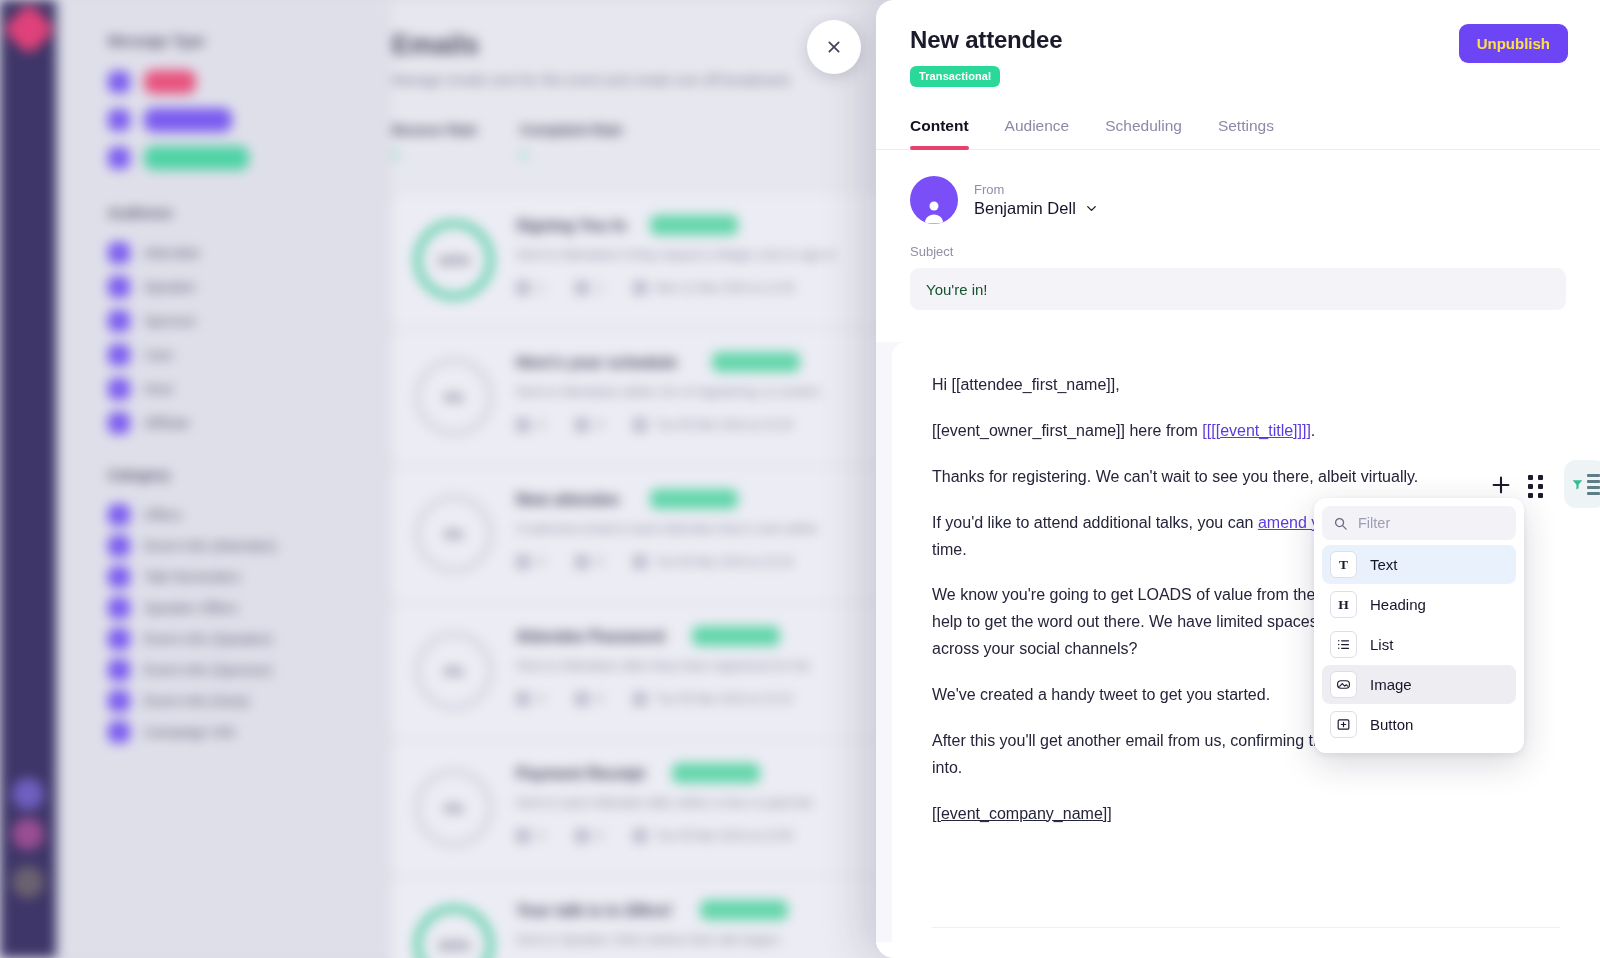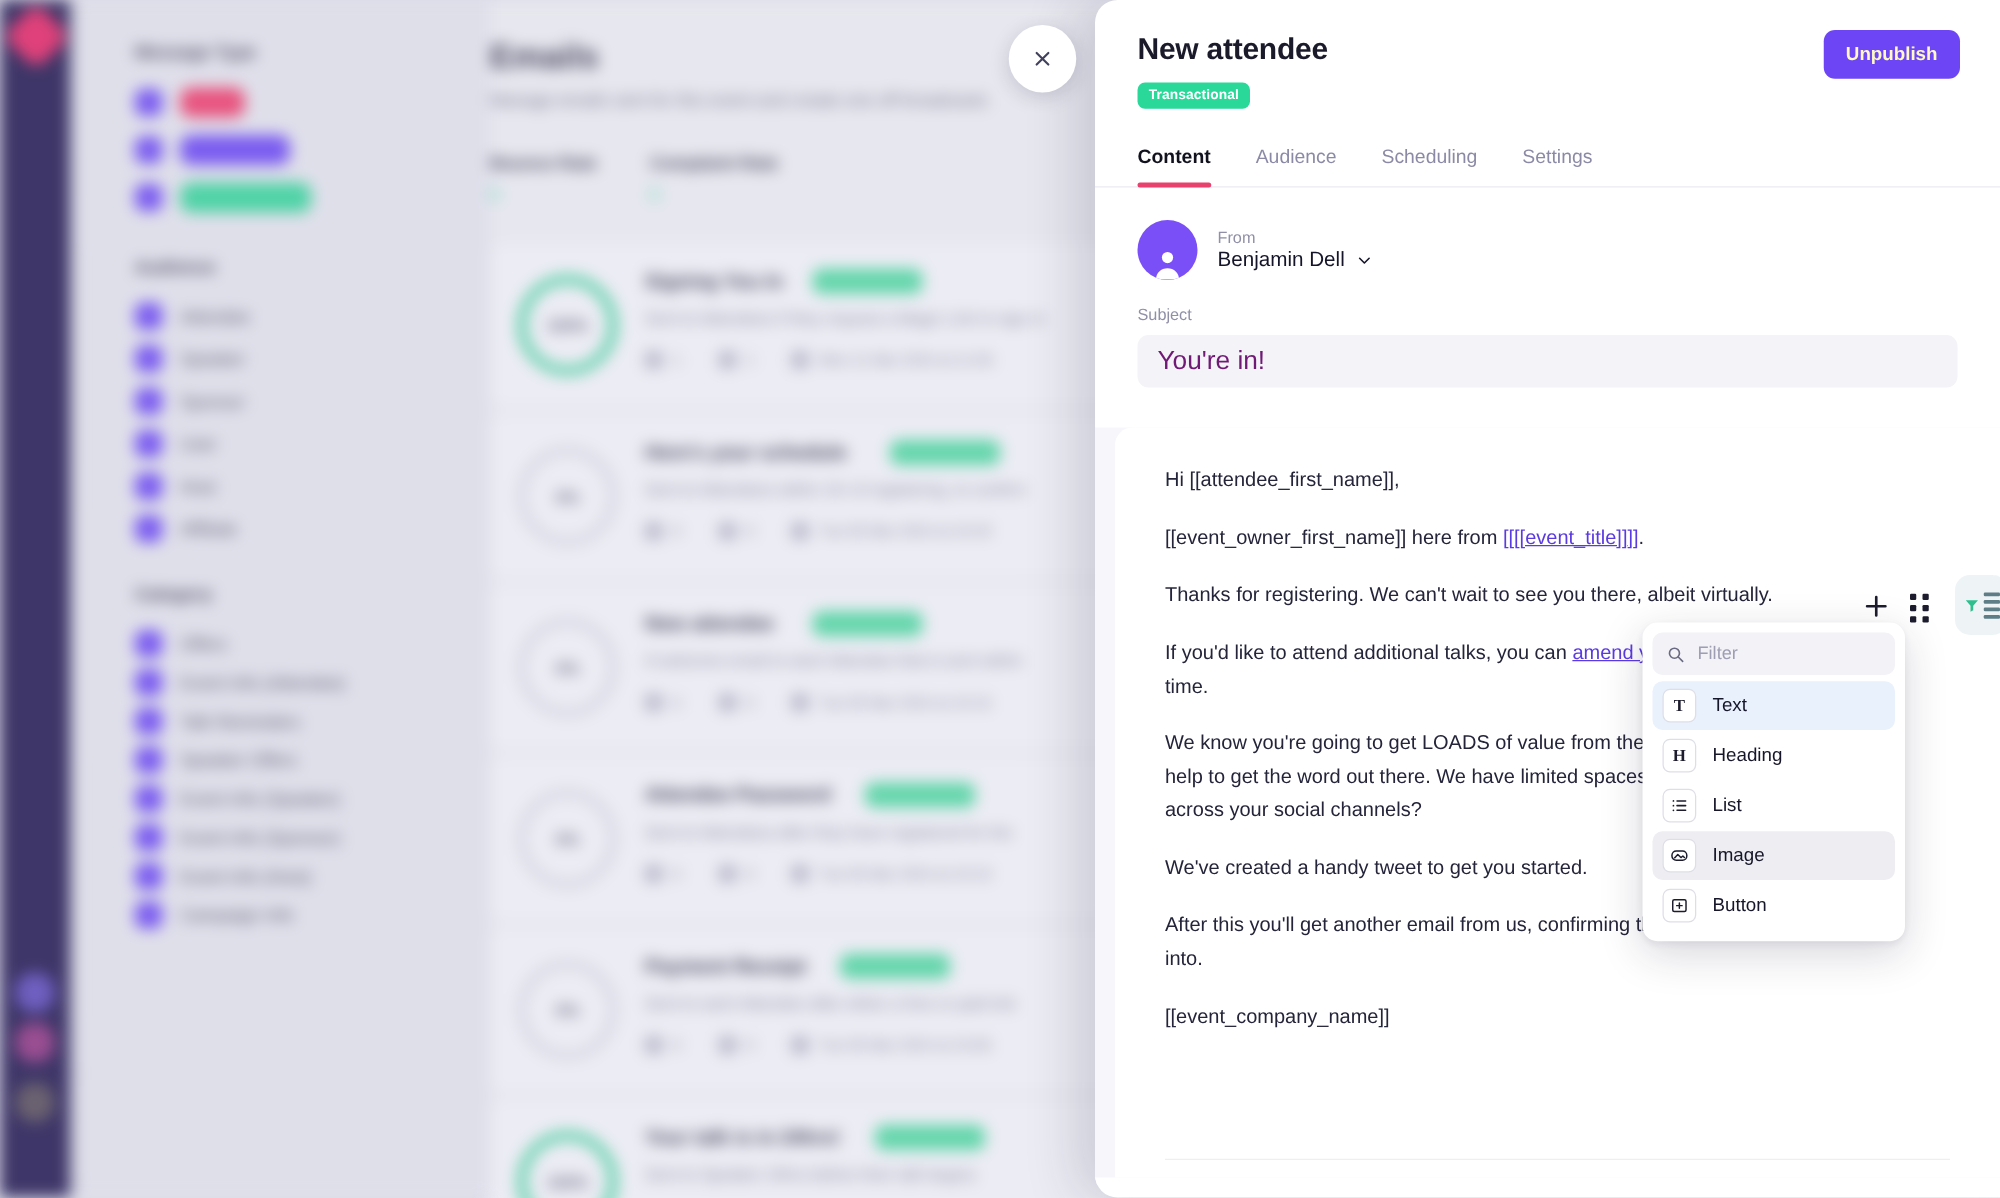--- a/index.html
+++ b/index.html
@@ -109,21 +109,21 @@
   .dh-title { font-size: 24px; font-weight: 700; color: #1a1a2b; letter-spacing: -.2px; }
   .badge-transactional {
     display: inline-block; margin-top: 12px;
     background: #2ad99a; color: #ffffff;
     font-size: 11px; font-weight: 700;
     padding: 4px 9px 5px 9px; border-radius: 6px;
     letter-spacing: .1px;
   }
   .unpublish-btn {
     position: absolute; right: 32px; top: 24px;
-    background: #6d45f5; color: #fef9c3;
+    background: #6d45f5; color: #fde047;
     font-size: 15px; font-weight: 600;
     border: none; border-radius: 9px;
     padding: 11px 18px; cursor: pointer;
     font-family: "Liberation Sans", sans-serif;
   }
 
   .tabs {
     display: flex; gap: 36px; padding: 0 34px;
     margin-top: 22px; border-bottom: 1px solid #eceaf3;
     position: relative;
@@ -165,42 +165,42 @@
   .chev { width: 13px; height: 13px; display: inline-block; }
 
   .subject-label {
     font-size: 13px; color: #8f8fa8; padding: 20px 34px 0 34px;
   }
   .subject-input {
     margin: 9px 34px 0 34px;
     background: #f3f3f8; border: none; border-radius: 9px;
     height: 42px; width: calc(100% - 68px);
     padding: 0 16px;
-    font-size: 21px; color: #701a75;
+    font-size: 15px; color: #14532d;
     font-family: "Liberation Sans", sans-serif;
   }
 
   .editor-wrap {
     position: relative; margin: 32px 0 0 0;
     background: #f7f7fb; padding: 0 0 0 16px;
     height: 600px;
   }
   .editor-card {
     background: #ffffff;
     border-top-left-radius: 14px;
     min-height: 600px;
     padding: 30px 40px 20px 40px;
     position: relative;
   }
   .editor-card p {
     font-size: 16px; line-height: 1.68; color: #24243a;
     margin-bottom: 19px; max-width: 560px;
   }
   .editor-card p.sig-name { font-weight: 700; margin-bottom: 2px; }
-  .editor-card p.sig-co { margin-bottom: 15px; }
+  .editor-card p.sig-co { margin-bottom: 15px; text-decoration: underline; }
   .editor-card a {
     color: #5b3ae0; text-decoration: underline;
   }
   .ed-divider {
     position: absolute; left: 40px; right: 40px; bottom: 14px;
     height: 1px; background: #eeeef4;
   }
 
   
   .block-ctrls {

